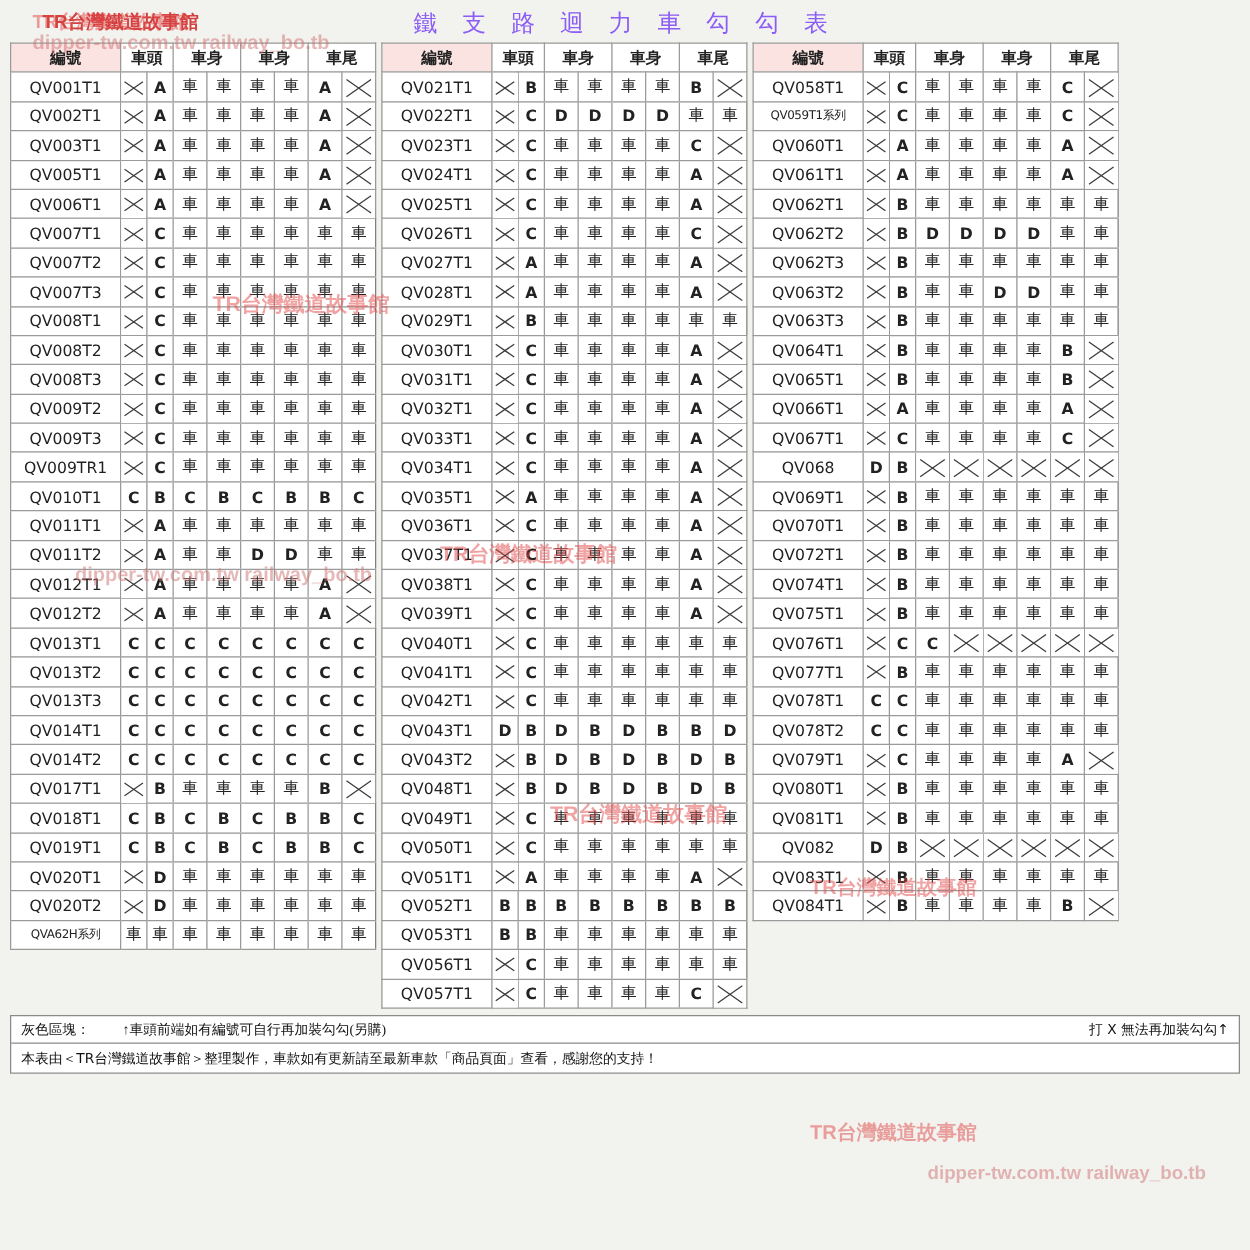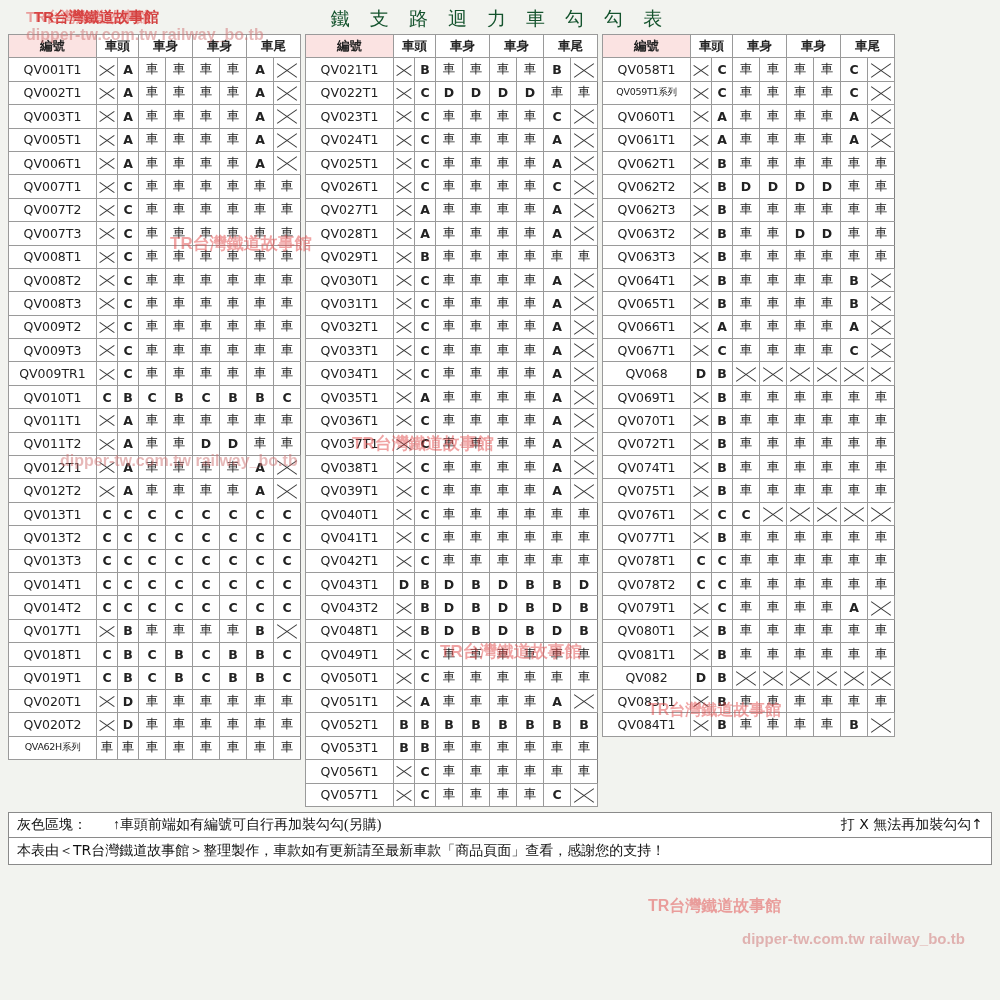--- a/index.html
+++ b/index.html
@@ -30,21 +30,21 @@
   
   .title-row{
     position:relative;
     height:26px;
     text-align:center;
   }
   .title{
     display:inline-block;
     font-size:19px;
     letter-spacing:7px;
-    color:#14532d;
+    color:#8b5cf6;
     font-weight:normal;
     font-family:"DejaVu Sans","Liberation Sans",sans-serif;
   }
   .brand{
     position:absolute;left:26px;top:2px;
     color:#d2403f;font-size:15px;font-weight:bold;
   }
   
   table.grid{
     border-collapse:collapse;
@@ -102,21 +102,21 @@
     display:flex;
     gap:4px;
     align-items:flex-start;
     margin-top:2px;
   }
   
   .foot{
     margin-top:5px;
     border:1px solid #8a8a8a;
     background:#fff;
-    font-size:14px;
+    font-size:11px;
     color:#111;
     font-family:"DejaVu Sans","Liberation Sans",sans-serif;
   }
   .foot .r1{
     display:flex;justify-content:space-between;align-items:center;
     padding:3px 8px;border-bottom:1px solid #8a8a8a;
   }
   .foot .r1 .mid{flex:1;text-align:left;padding-left:26px;font-family:Liberation Serif, serif;}
   .foot .r2{padding:4px 8px;}
 </style>

